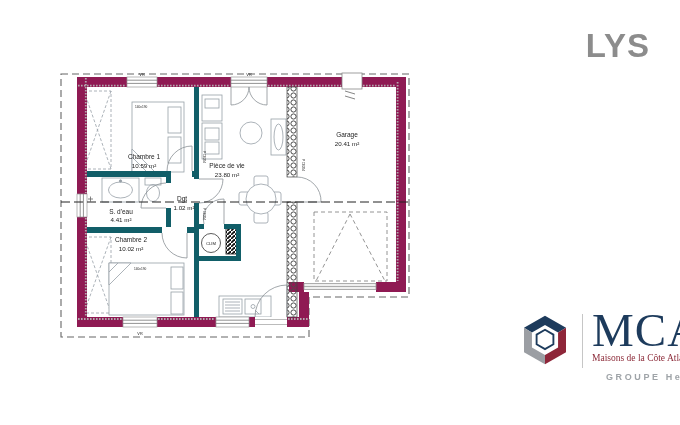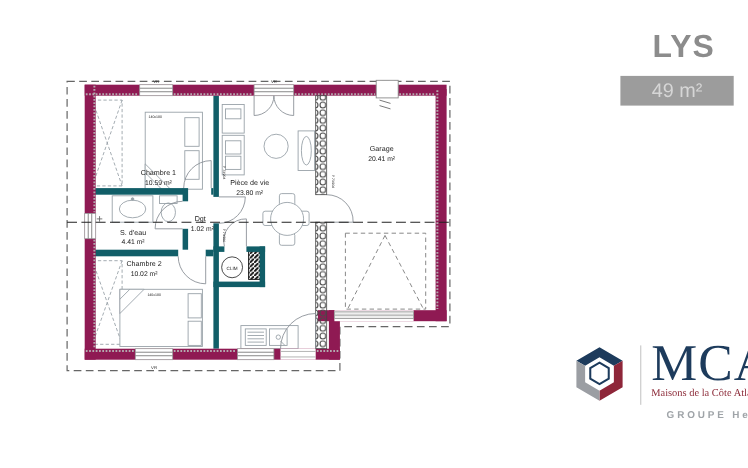--- a/index.html
+++ b/index.html
@@ -1,19 +1,19 @@
 <!DOCTYPE html>
 <html><head>
 <meta charset="utf-8">
 <style>
   html,body{margin:0;padding:0;background:#fff;}
   #app{position:relative;width:680px;height:425px;background:#ffffff;overflow:hidden;
        font-family:"Liberation Sans",sans-serif;}
   
-  .lys{position:absolute;top:27px;right:30px;font-size:29px;font-weight:bold;
+  .lys{position:absolute;top:27px;right:30px;font-size:33px;font-weight:bold;
        color:#8C8C8C;letter-spacing:1px;}
   .badge{position:absolute;left:564px;top:69px;width:103px;height:27px;background:#9C9C9C;
          color:#D6D6D6;font-size:18px;display:flex;align-items:center;justify-content:center;}
   
   .brand{position:absolute;left:517px;top:311px;display:flex;gap:9px;width:250px;}
   .brand .sep{width:1px;background:#c6c6c6;height:54px;margin-top:3px;}
   .mca{font-family:"Liberation Serif",serif;font-size:47px;line-height:.84;color:#1D3B5C;
        letter-spacing:1px;}
   .tagline{font-family:"Liberation Serif",serif;font-size:9.5px;color:#8C2B39;margin-top:3px;
            white-space:nowrap;}
@@ -28,21 +28,20 @@
   .micro{font-size:3px;fill:#444;}
   .bedsize{font-size:3.2px;fill:#888;}
   .clim-t{font-size:4.2px;fill:#333;}
 </style>
 </head>
 <body>
 
 <div id="app">
 
   <div class="lys">LYS</div>
-  <div class="badge">49 m²</div>
 
   <svg id="plan" width="352" height="268" viewBox="0 0 352 268">
     <defs>
       <pattern id="chain" width="7" height="7" patternUnits="userSpaceOnUse">
         <circle cx="3.5" cy="3.5" r="2.6" fill="none" stroke="#4a4a4a" stroke-width="1"></circle>
       </pattern>
       <pattern id="hatch" width="4" height="4" patternUnits="userSpaceOnUse">
         <path d="M0,4 L4,0" stroke="#111" stroke-width="1.8"></path>
       </pattern>
     </defs>

